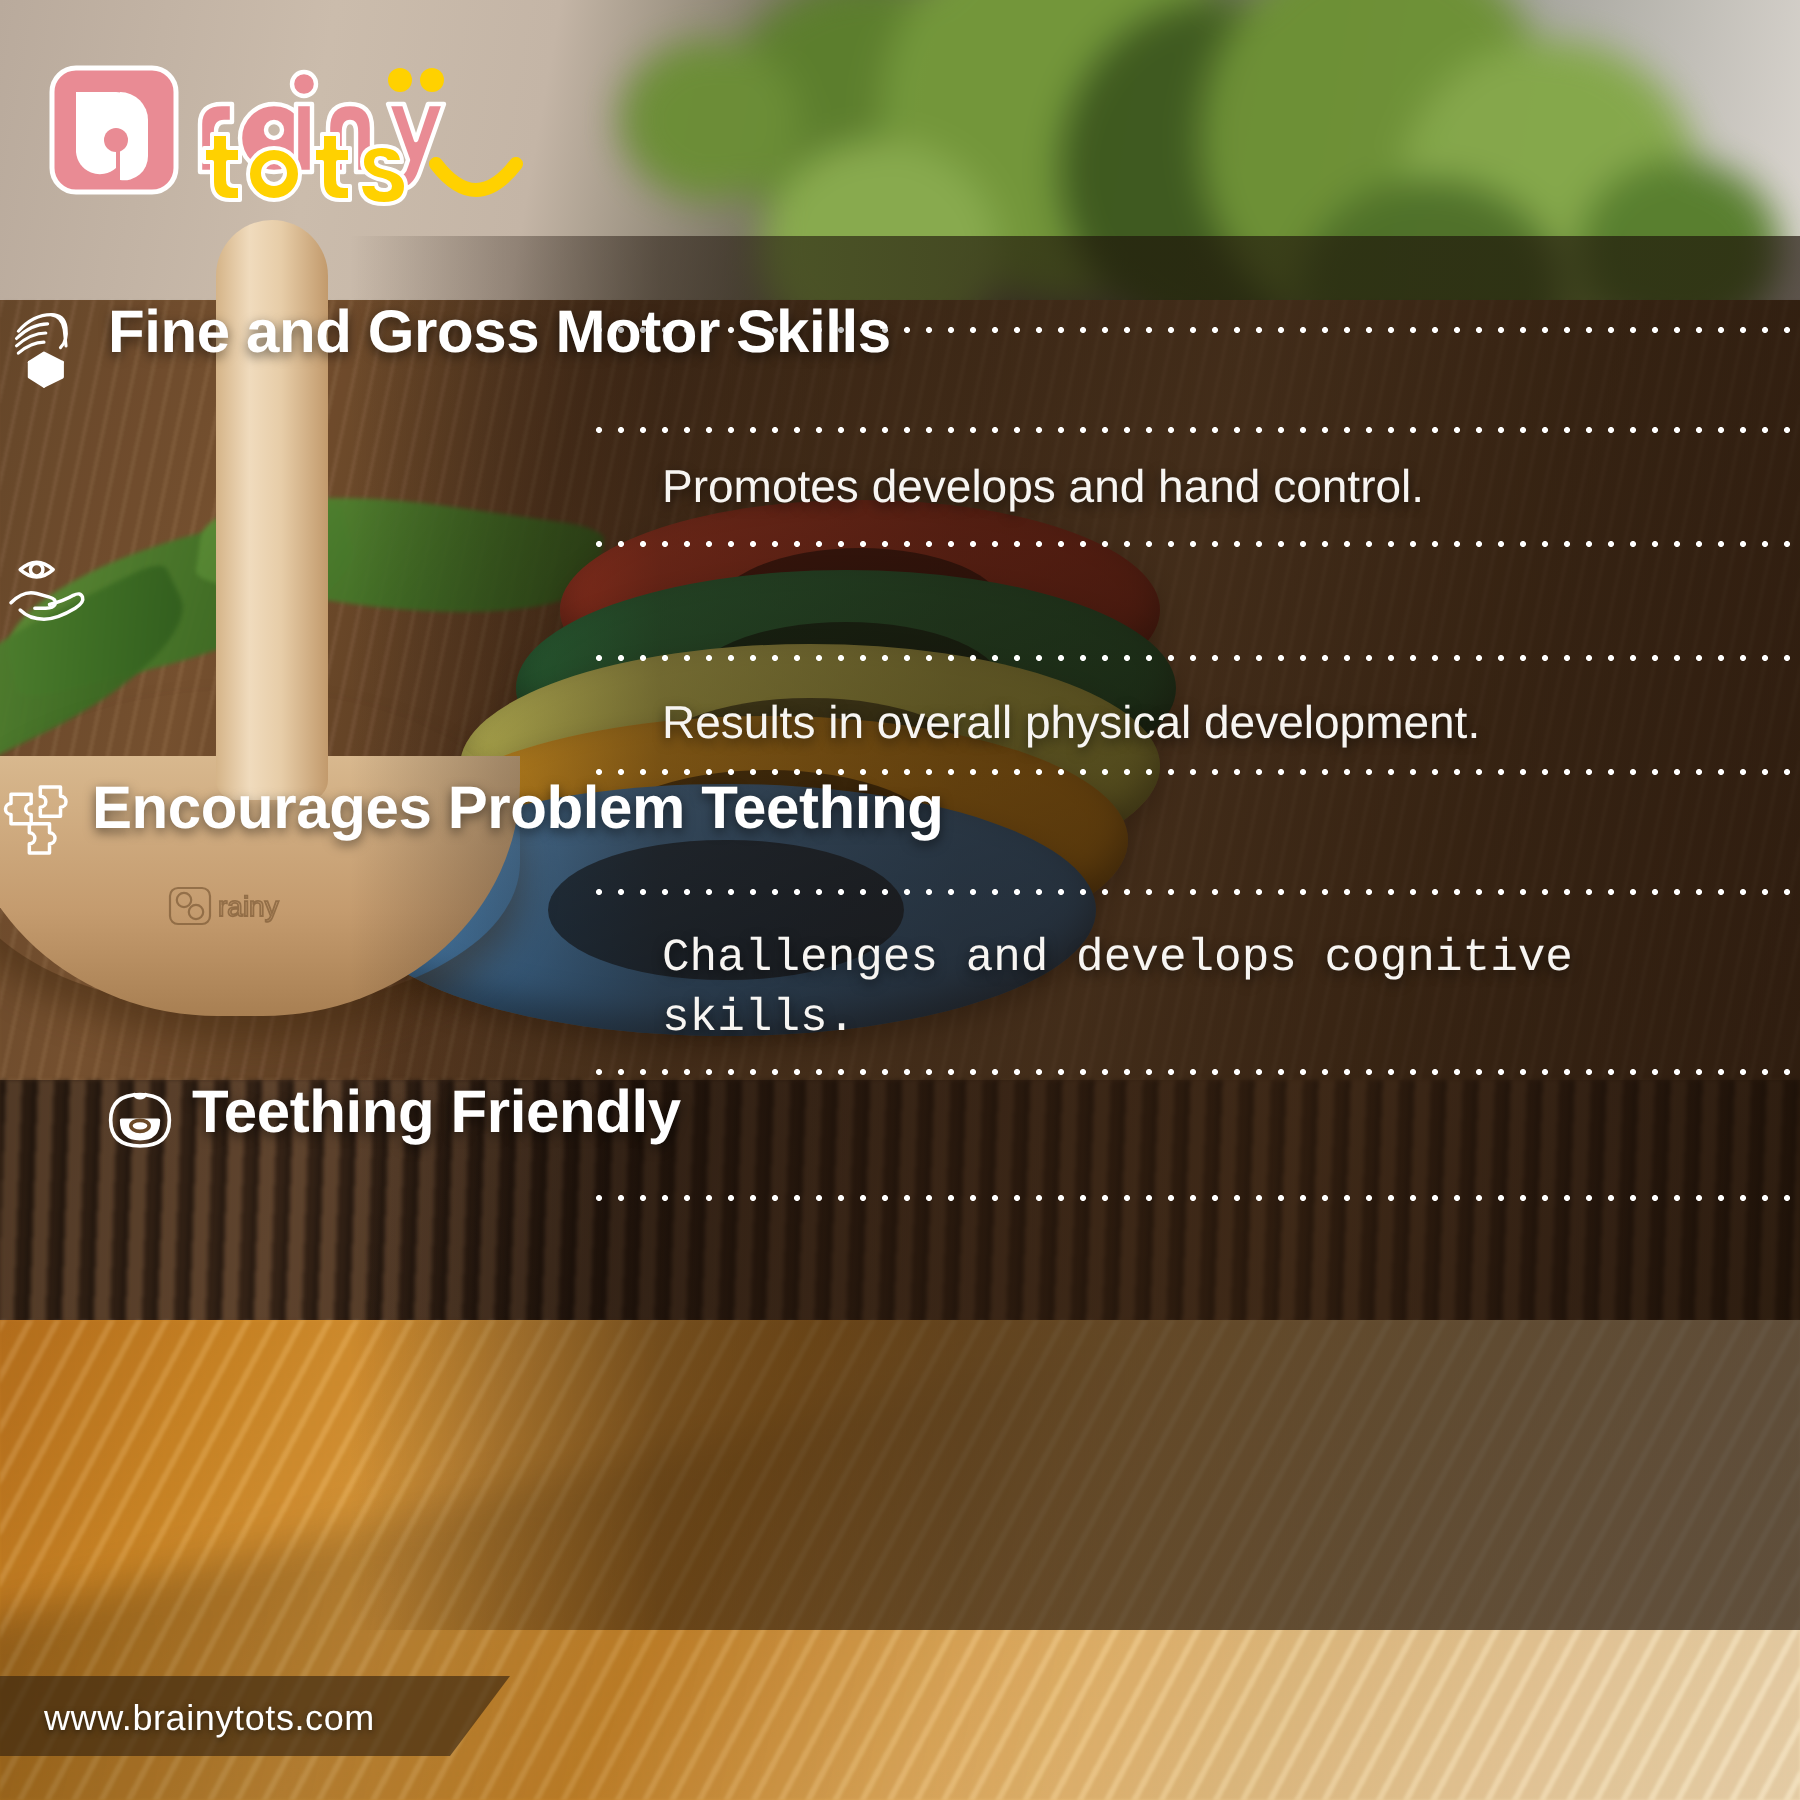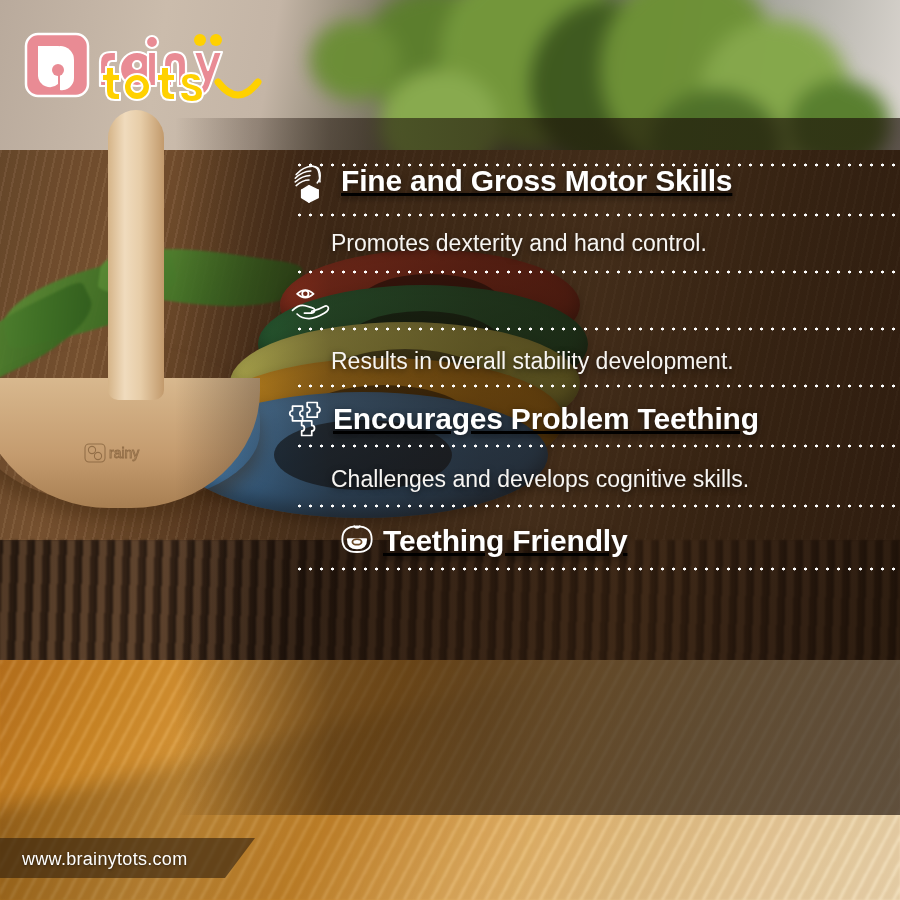--- a/index.html
+++ b/index.html
@@ -161,22 +161,22 @@
 
   .divider {
     position: absolute; left: 294px; right: 0; height: 4px;
     background-image: radial-gradient(circle, #ffffff 1.3px, rgba(255,255,255,0) 1.7px);
     background-size: 11px 4px;
     background-repeat: repeat-x;
     background-position: 0 center;
   }
 
   .feature-head {
-    position: relative; display: flex; align-items: center; gap: 10px;
-    padding-left: 287px; height: 62px; text-decoration: underline;
+    position: relative; display: flex; gap: 10px;
+    height: 62px;
   }
 
   .feature-icon { flex: 0 0 auto; width: 44px; height: 44px; display: block; }
 
   .feature-title {
     color: #ffffff; font-size: 30px; font-weight: 700;
     letter-spacing: -.2px; white-space: nowrap;
     text-shadow: 0 2px 6px rgba(0,0,0,.55);
   }
 
@@ -294,49 +294,49 @@
           <path d="M9 25 q8-7 16-7"></path>
           <path d="M10 29 q7-6 14-6"></path>
           <path d="M28 8 q6 1 7 8 l1 9"></path>
           <path d="M16 34 l8-5 l10 5 l-10 5 z" fill="#ffffff" stroke="#ffffff"></path>
           <path d="M16 34 v8 l8 5 v-8 z" fill="#ffffff" stroke="#ffffff"></path>
           <path d="M34 34 v8 l-10 5 v-8 z" fill="#ffffff" stroke="#ffffff"></path>
         </svg>
         <span class="feature-title">Fine and Gross Motor Skills</span>
       </div>
       <div class="divider" style="top:63px;"></div>
-      <div class="feature-desc" style="padding-top:16px;padding-bottom:14px;">Promotes dexterity and hand control.</div>
+      <div class="feature-desc" style="padding-top:16px;padding-bottom:14px;">Promotes develops and hand control.</div>
     </div>
 
     <div class="feature">
       <div class="divider" style="top:-2px;"></div>
       <div class="feature-head">
         <svg class="feature-icon" viewBox="0 0 48 48" fill="none" stroke="#ffffff" stroke-width="1.9" stroke-linecap="round" stroke-linejoin="round">
           <path d="M11 14 q9-8 18 0 q-9 8-18 0 z"></path>
           <circle cx="20" cy="14" r="3.4"></circle>
           <path d="M6 32 q7-7 14-5 l7 2 q4 1 3 4 q-1 2-5 2 h-6"></path>
           <path d="M27 33 q8-2 13-5 q4-2 5 1 q1 3-4 6 q-10 6-17 6 q-8 0-13-5"></path>
         </svg>
       </div>
       <div class="divider" style="top:55px;"></div>
-      <div class="feature-desc" style="padding-top:12px;padding-bottom:12px;">Results in overall stability development.</div>
+      <div class="feature-desc" style="padding-top:12px;padding-bottom:12px;">Results in overall physical development.</div>
     </div>
 
     <div class="feature">
       <div class="divider" style="top:-4px;"></div>
       <div class="feature-head" style="gap:2px;">
         <svg class="feature-icon" viewBox="0 0 48 48" fill="none" stroke="#ffffff" stroke-width="1.9" stroke-linejoin="round">
           <path d="M6 10 h11 v5 a3 3 0 0 0 0 6 v5 H6 v-5 a3 3 0 0 1 0-6 z"></path>
           <path d="M22 6 h11 v5 a3 3 0 0 1 0 6 v5 H22 v-5 a3 3 0 0 0 0-6 z"></path>
           <path d="M16 26 h11 v5 a3 3 0 0 1 0 6 v5 H16 v-5 a3 3 0 0 0 0-6 z"></path>
         </svg>
         <span class="feature-title">Encourages Problem Teething</span>
       </div>
       <div class="divider" style="top:56px;"></div>
-      <div class="feature-desc" style="padding-top:14px;padding-bottom:16px;">Challenges and develops cognitive skills.</div>
+      <div class="feature-desc" style="padding-top:14px;padding-bottom:16px;font-family:Liberation Mono, monospace;">Challenges and develops cognitive skills.</div>
     </div>
 
     <div class="feature">
       <div class="divider" style="top:-6px;"></div>
       <div class="feature-head" style="gap:4px;margin-left:48px;">
         <svg class="feature-icon" viewBox="0 0 48 48" fill="none" stroke="#ffffff" stroke-width="2" stroke-linecap="round" stroke-linejoin="round">
           <path d="M24 8 q16 0 16 14 q0 14-16 14 q-16 0-16-14 q0-14 16-14 z"></path>
           <path d="M21 8 a3.5 3.5 0 0 0 6 0"></path>
           <path d="M14 22 h20 q0 10-10 10 q-10 0-10-10 z" fill="#ffffff"></path>
           <ellipse cx="24" cy="25" rx="5" ry="3" fill="none" stroke="#6b4a28" stroke-width="2"></ellipse>

